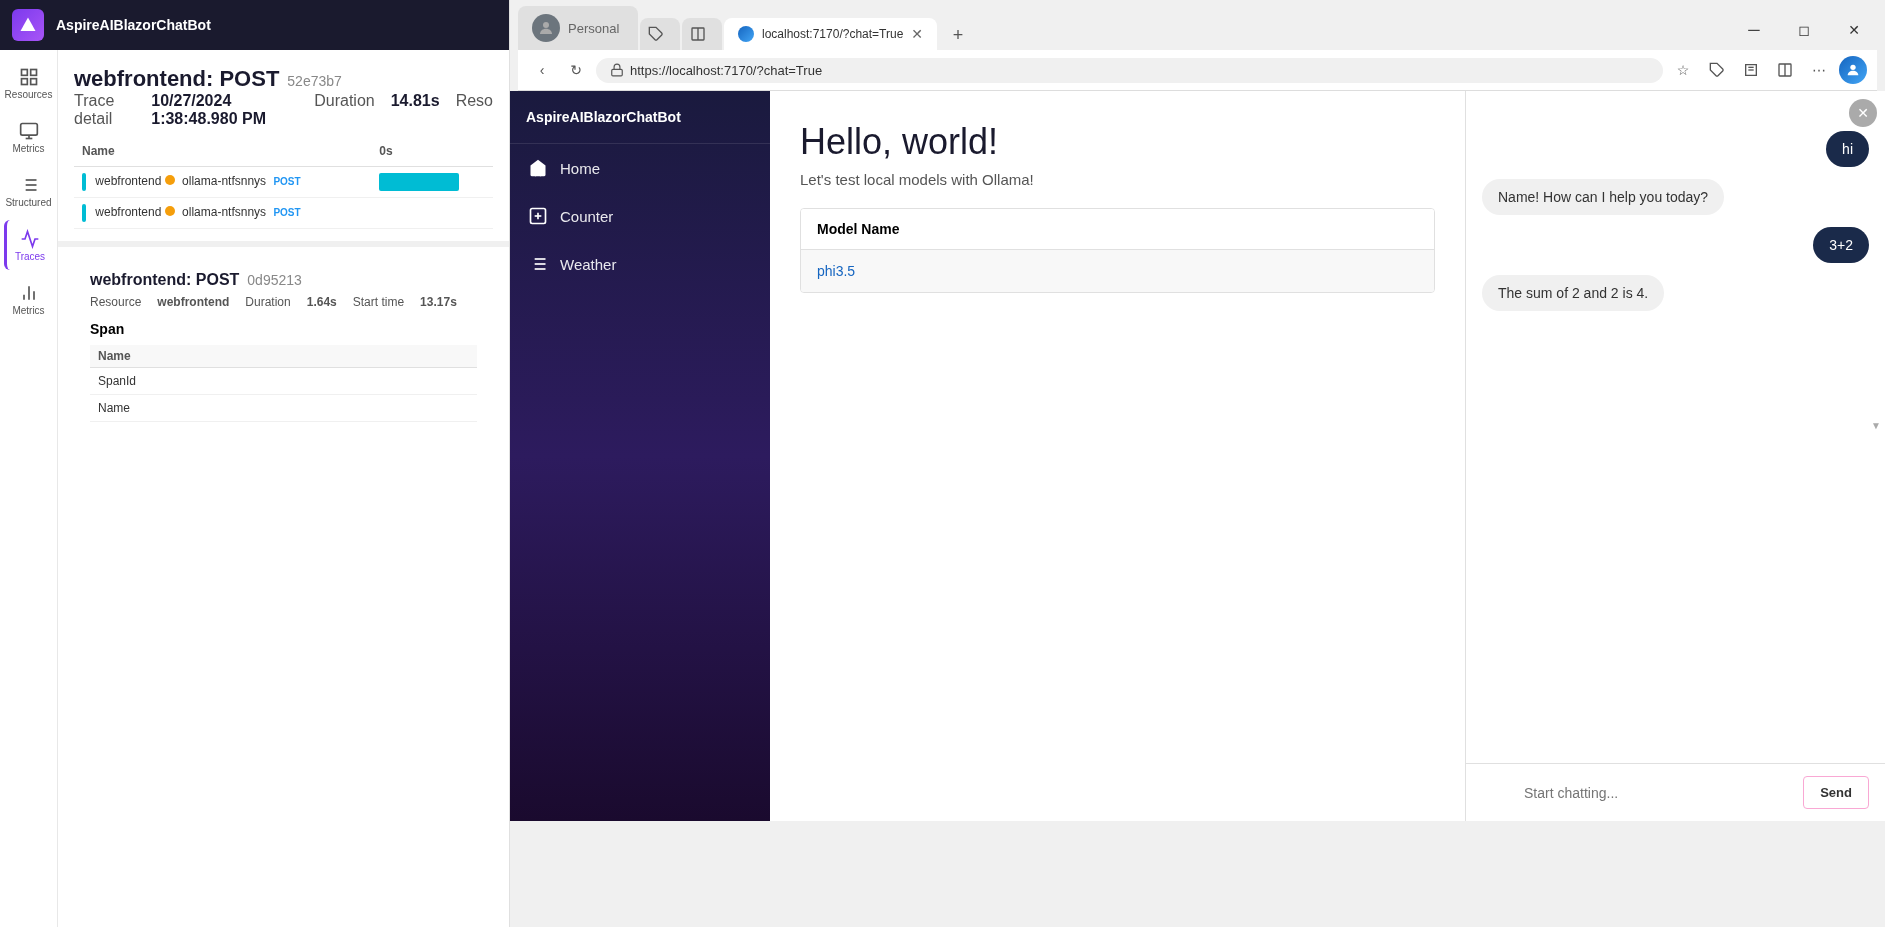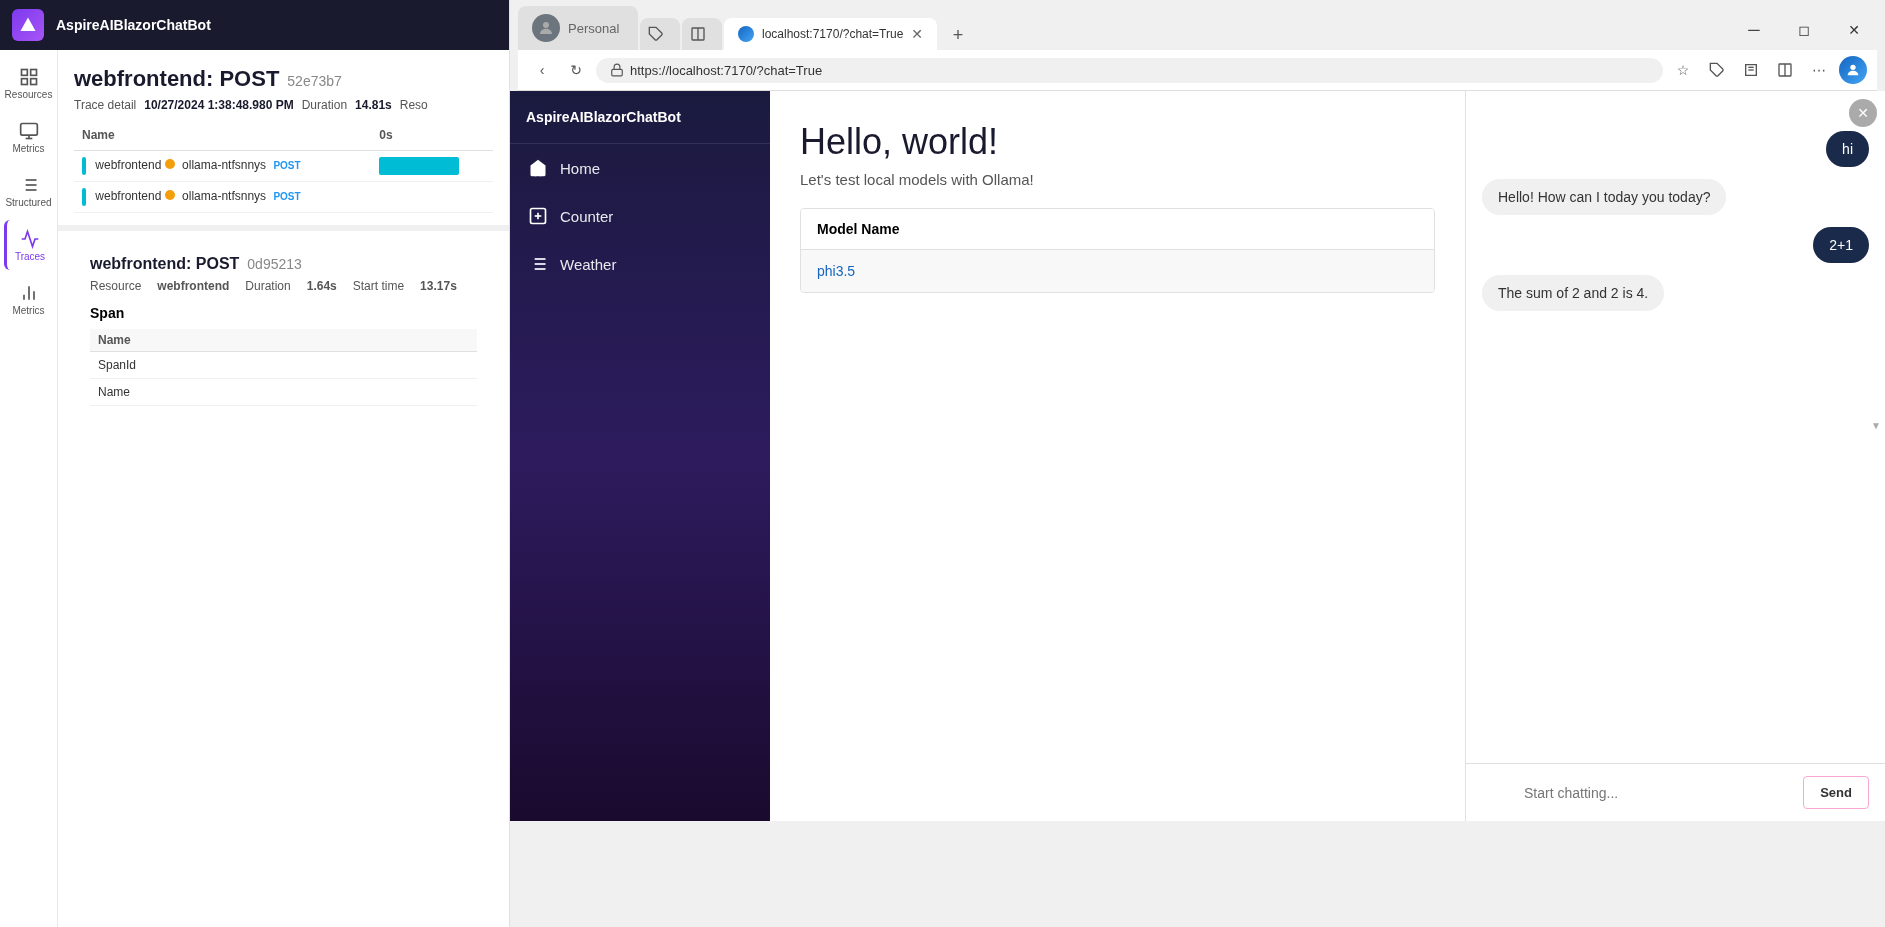--- a/index.html
+++ b/index.html
@@ -97,25 +97,25 @@
       gap: 8px;
     }
 
     .trace-id {
       font-size: 14px;
       color: #888;
       font-weight: 400;
     }
 
     .trace-meta {
-      font-size: 12px;
+      font-size: 16px;
       color: #555;
-      margin-top: 6px;
-      display: flex;
-      gap: 8px;
+      margin-top: 0;
+      display: flex;
+      gap: 16px;
     }
 
     .trace-meta strong { color: #1a1a2e; }
 
     .trace-table {
       width: 100%;
       border-collapse: collapse;
       margin-top: 12px;
     }
 
@@ -828,25 +828,25 @@
 
       <div class="chat-panel">
         <div class="chat-close-btn">✕</div>
         <div class="chat-messages">
 
           <div class="chat-message-user">
             <div class="chat-bubble-user">hi</div>
           </div>
 
           <div class="chat-message-bot">
-            <div class="chat-bubble-bot">Hello! How can I today you today?</div>
+            <div class="chat-bubble-bot">Name! How can I help you today?</div>
           </div>
 
           <div class="chat-message-user">
-            <div class="chat-bubble-user">2+1</div>
+            <div class="chat-bubble-user">3+2</div>
           </div>
 
           <div class="chat-message-bot">
             <div class="chat-bubble-bot">The sum of 2 and 2 is 4.</div>
           </div>
         </div>
 
         <div style="position:absolute;right:4px;top:45%;color:#aaa;font-size:10px;">▼</div>
 
         <div class="chat-footer">

